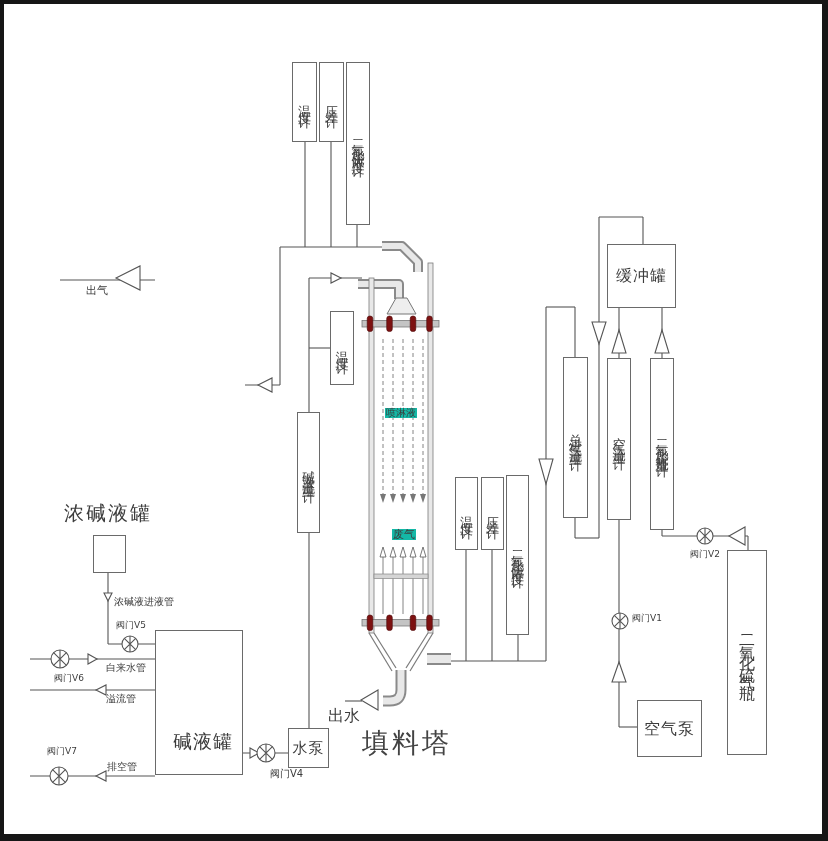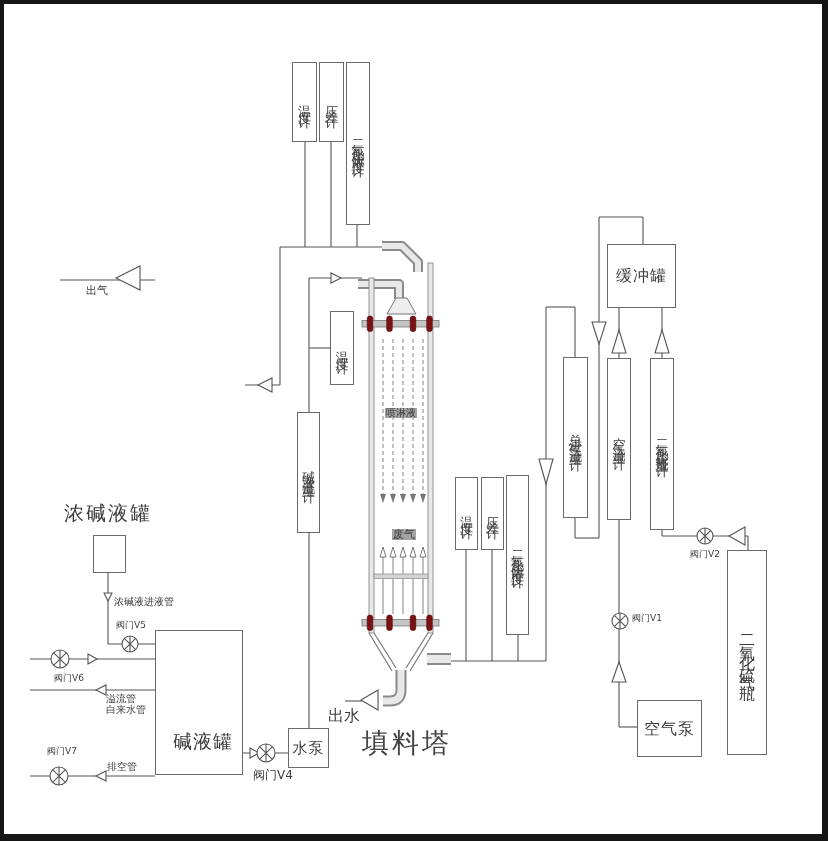--- a/index.html
+++ b/index.html
@@ -14,21 +14,21 @@
   .vbox,.hbox{
     position:absolute;border:1.4px solid #6a6a6a;background:#fff;
     display:flex;align-items:center;justify-content:center;
     color:#3c3c3c;z-index:2;box-sizing:border-box;line-height:1;
   }
   .vbox{writing-mode:vertical-rl;text-orientation:upright;font-size:13px;letter-spacing:5px;}
   .vbox.big{font-size:16px;letter-spacing:10px;}
   .hbox{font-size:16px;letter-spacing:1px;}
   .obox{position:absolute;border:1.4px solid #6a6a6a;background:#fff;z-index:2;box-sizing:border-box;}
   .lbl{position:absolute;color:#3c3c3c;white-space:nowrap;z-index:3;line-height:1;}
-  .in-tower{background:#a3a3a3;padding:0 1px;}
+  .in-tower{background:#14b8a6;padding:0 1px;}
 </style>
 </head>
 <body>
 
 <div id="stage">
   <div class="frame"></div>
 
   <svg class="net" width="828" height="841" viewBox="0 0 828 841">
     <g stroke="#555" stroke-width="1.1" fill="none">
       <path d="M305,140 V247"></path>
@@ -211,23 +211,23 @@
   </div>
 
   <div class="lbl" style="left:64px;top:503px;font-size:20px;letter-spacing:2px;font-family:Liberation Serif, serif;">浓碱液罐</div>
   <div class="lbl" style="left:362px;top:729px;font-size:27px;letter-spacing:3px;color:#434343;">填料塔</div>
 
   <div class="lbl" style="left:86px;top:285px;font-size:11px;">出气</div>
   <div class="lbl" style="left:328px;top:708px;font-size:16px;">出水</div>
   <div class="lbl in-tower" style="left:385px;top:408px;font-size:10px;">喷淋液</div>
   <div class="lbl in-tower" style="left:392px;top:529px;font-size:11px;">废气</div>
   <div class="lbl" style="left:114px;top:597px;font-size:10px;">浓碱液进液管</div>
-  <div class="lbl" style="left:106px;top:663px;font-size:10px;margin-top:42px;">白来水管</div>
+  <div class="lbl" style="left:106px;top:663px;font-size:10px;">白来水管</div>
   <div class="lbl" style="left:106px;top:694px;font-size:10px;">溢流管</div>
   <div class="lbl" style="left:107px;top:762px;font-size:10px;">排空管</div>
 
   <div class="lbl" style="left:116px;top:621px;font-size:9px;">阀门V5</div>
   <div class="lbl" style="left:54px;top:674px;font-size:9px;">阀门V6</div>
   <div class="lbl" style="left:47px;top:747px;font-size:9px;">阀门V7</div>
-  <div class="lbl" style="left:253px;top:769px;font-size:12px;">阀门V4</div>
+  <div class="lbl" style="left:270px;top:769px;font-size:10px;">阀门V4</div>
   <div class="lbl" style="left:632px;top:614px;font-size:9px;">阀门V1</div>
   <div class="lbl" style="left:690px;top:550px;font-size:9px;">阀门V2</div>
 </div>
 
 </body></html>

